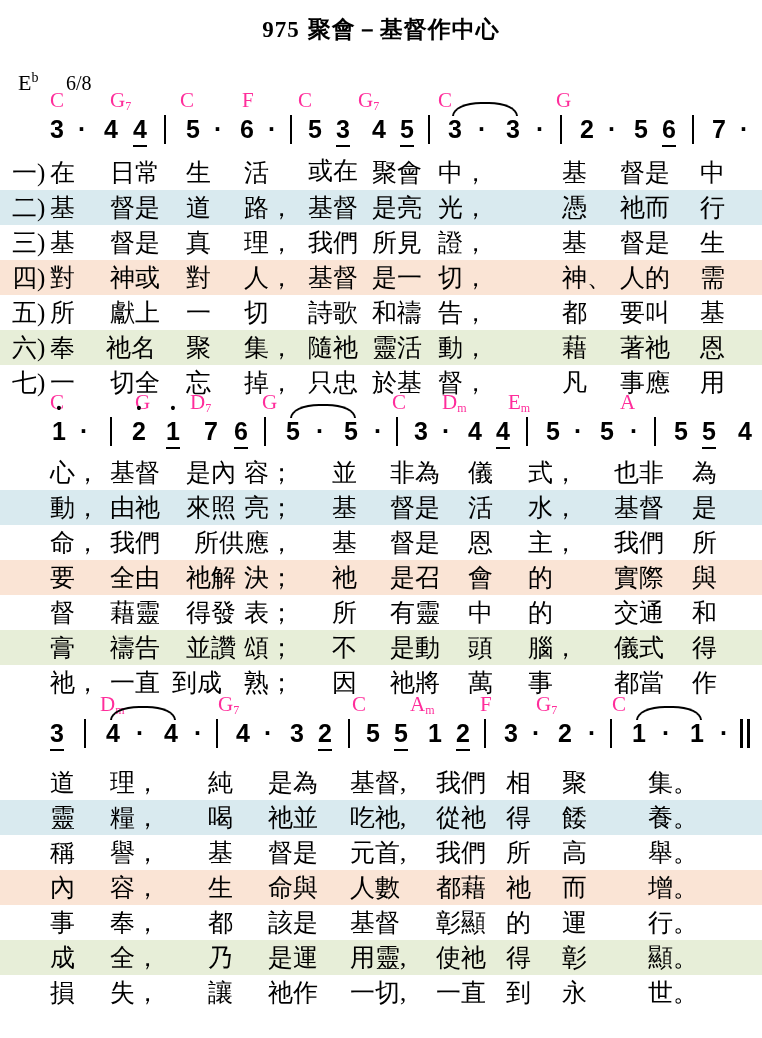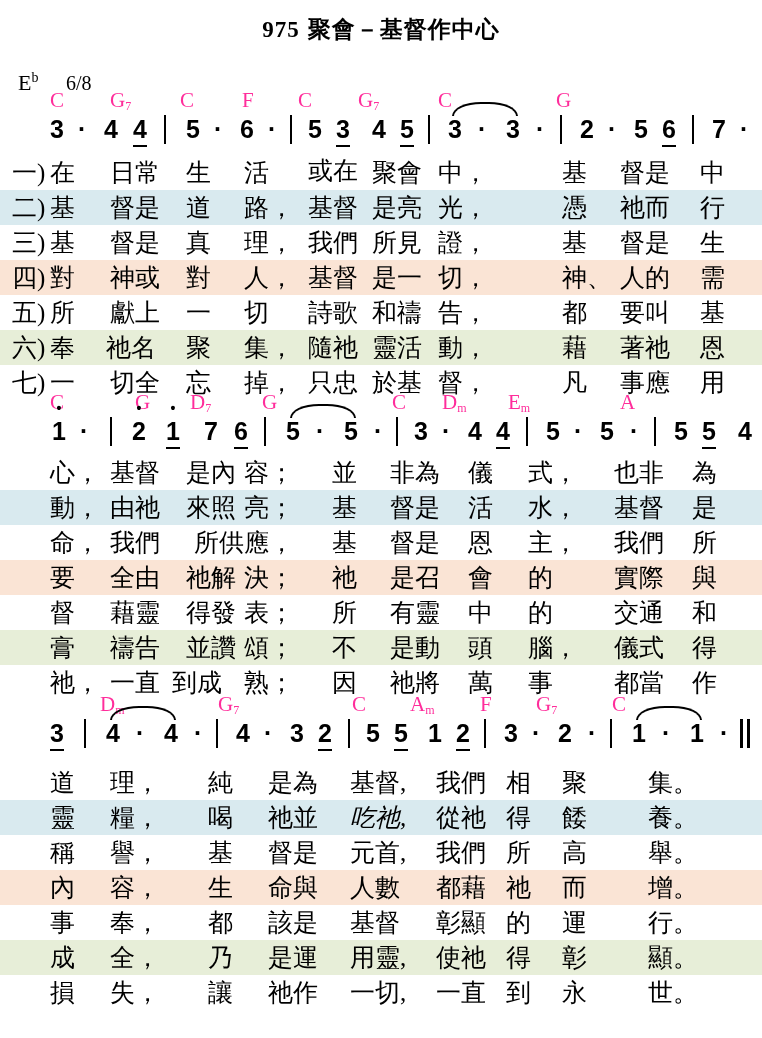--- a/index.html
+++ b/index.html
@@ -494,21 +494,21 @@
       <span class="syl" style="left: 436px;">我們</span>
       <span class="syl" style="left: 506px;">相</span>
       <span class="syl" style="left: 562px;">聚</span>
       <span class="syl" style="left: 648px;">集。</span>
     </div>
     <div class="lyricrow hl-blue">
       <span class="syl" style="left: 50px;">靈</span>
       <span class="syl" style="left: 110px;">糧，</span>
       <span class="syl" style="left: 208px;">喝</span>
       <span class="syl" style="left: 268px;">祂並</span>
-      <span class="syl" style="left: 350px; font-style: italic;">吃祂,</span>
+      <span class="syl" style="left: 350px;">吃祂,</span>
       <span class="syl" style="left: 436px;">從祂</span>
       <span class="syl" style="left: 506px;">得</span>
       <span class="syl" style="left: 562px;">餧</span>
       <span class="syl" style="left: 648px;">養。</span>
     </div>
     <div class="lyricrow ">
       <span class="syl" style="left: 50px;">稱</span>
       <span class="syl" style="left: 110px;">譽，</span>
       <span class="syl" style="left: 208px;">基</span>
       <span class="syl" style="left: 268px;">督是</span>

